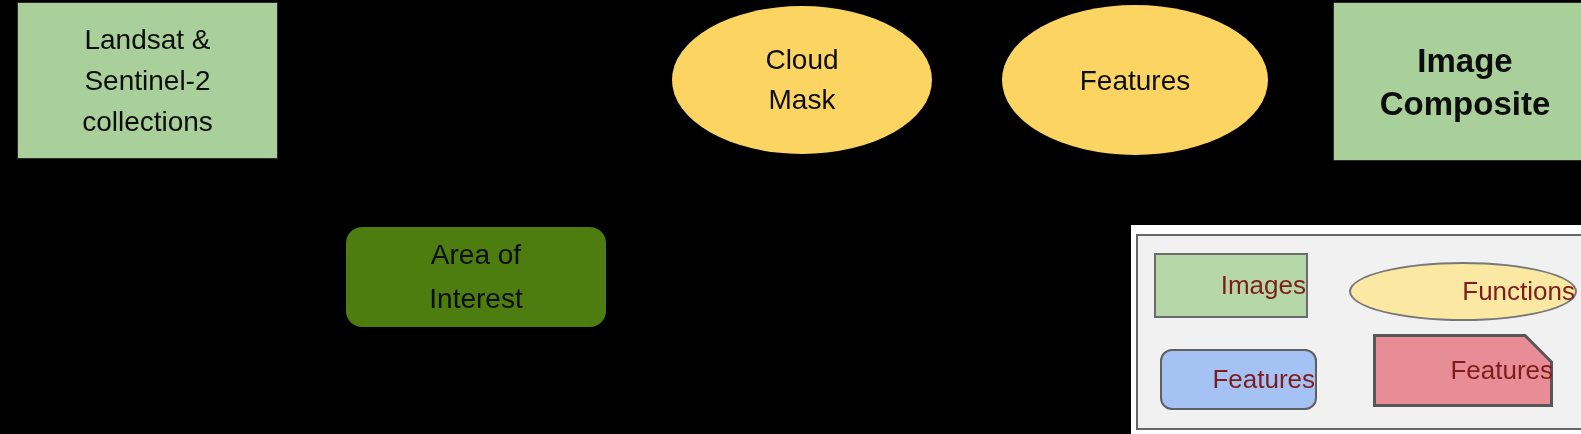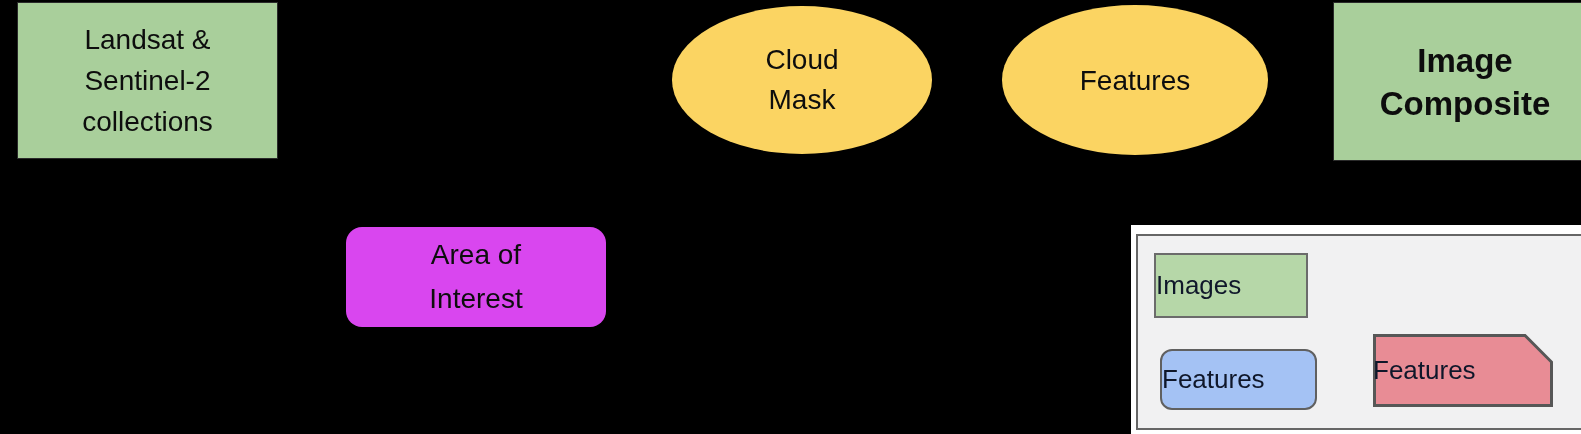--- a/index.html
+++ b/index.html
@@ -26,43 +26,43 @@
   .label { white-space: pre-line; }
   .rect-green { background: #A9CF9B; border: 1px solid #2a2a2a; }
   #node-landsat { left: 1px; top: 2px; width: 259px; height: 155px; }
   #node-image-composite { left: 1317px; top: 2px; width: 262px; height: 157px; font-weight: 700; font-size: 33px; line-height: 43px; }
   .ellipse { background: #FBD462; border-radius: 50%; }
   #node-filtering  { left: 330px; top: 6px; width: 260px; height: 148px; }
   #node-cloud-mask { left: 656px; top: 6px; width: 260px; height: 148px; line-height: 40px; }
   #node-reducing   { left: 986px; top: 5px; width: 266px; height: 150px; }
   #node-aoi {
     left: 330px; top: 227px; width: 260px; height: 100px;
-    background: #d946ef; border-radius: 16px; line-height: 44px;
+    background: #4d7c0f; border-radius: 16px; line-height: 44px;
   }
 
   
   #legend-canvas {
     position: absolute;
     left: 1115px; top: 225px; width: 466px; height: 209px;
     background: #ffffff;
   }
   #legend-box {
     position: absolute;
     left: 5px; top: 9px; width: 452px; height: 192px;
     background: #F1F1F2;
     border: 2px solid #666666;
   }
   .legend-item {
     position: absolute;
     display: flex;
     align-items: center;
-    justify-content: flex-start;
+    justify-content: flex-end;
     text-align: center;
     font-size: 26px;
-    color: #0f172a;
+    color: #7f1d1d;
   }
   #legend-images {
     left: 16px; top: 17px; width: 150px; height: 61px;
     background: #B6D7A8; border: 2px solid #6b6b6b;
   }
   #legend-functions {
     left: 211px; top: 26px; width: 224px; height: 55px;
     background: #FBE8A3; border: 2px solid #777777; border-radius: 50%;
   }
   #legend-features {
@@ -104,20 +104,23 @@
 Interest</span>
   </div>
 
   <div id="legend-canvas">
     <div id="legend-box">
 
       <div class="legend-item" id="legend-images">
         <span class="label">Images</span>
       </div>
 
+      <div class="legend-item" id="legend-functions">
+        <span class="label">Functions</span>
+      </div>
 
       <div class="legend-item" id="legend-features">
         <span class="label">Features</span>
       </div>
 
       <div class="legend-item" id="legend-objects">
         <svg viewBox="0 0 180 73" preserveAspectRatio="none">
           <polygon points="1.5,1.5 152,1.5 178.5,28 178.5,71.5 1.5,71.5" fill="#E88C95" stroke="#575757" stroke-width="3"></polygon>
         </svg>
         <span class="label">Features</span>

